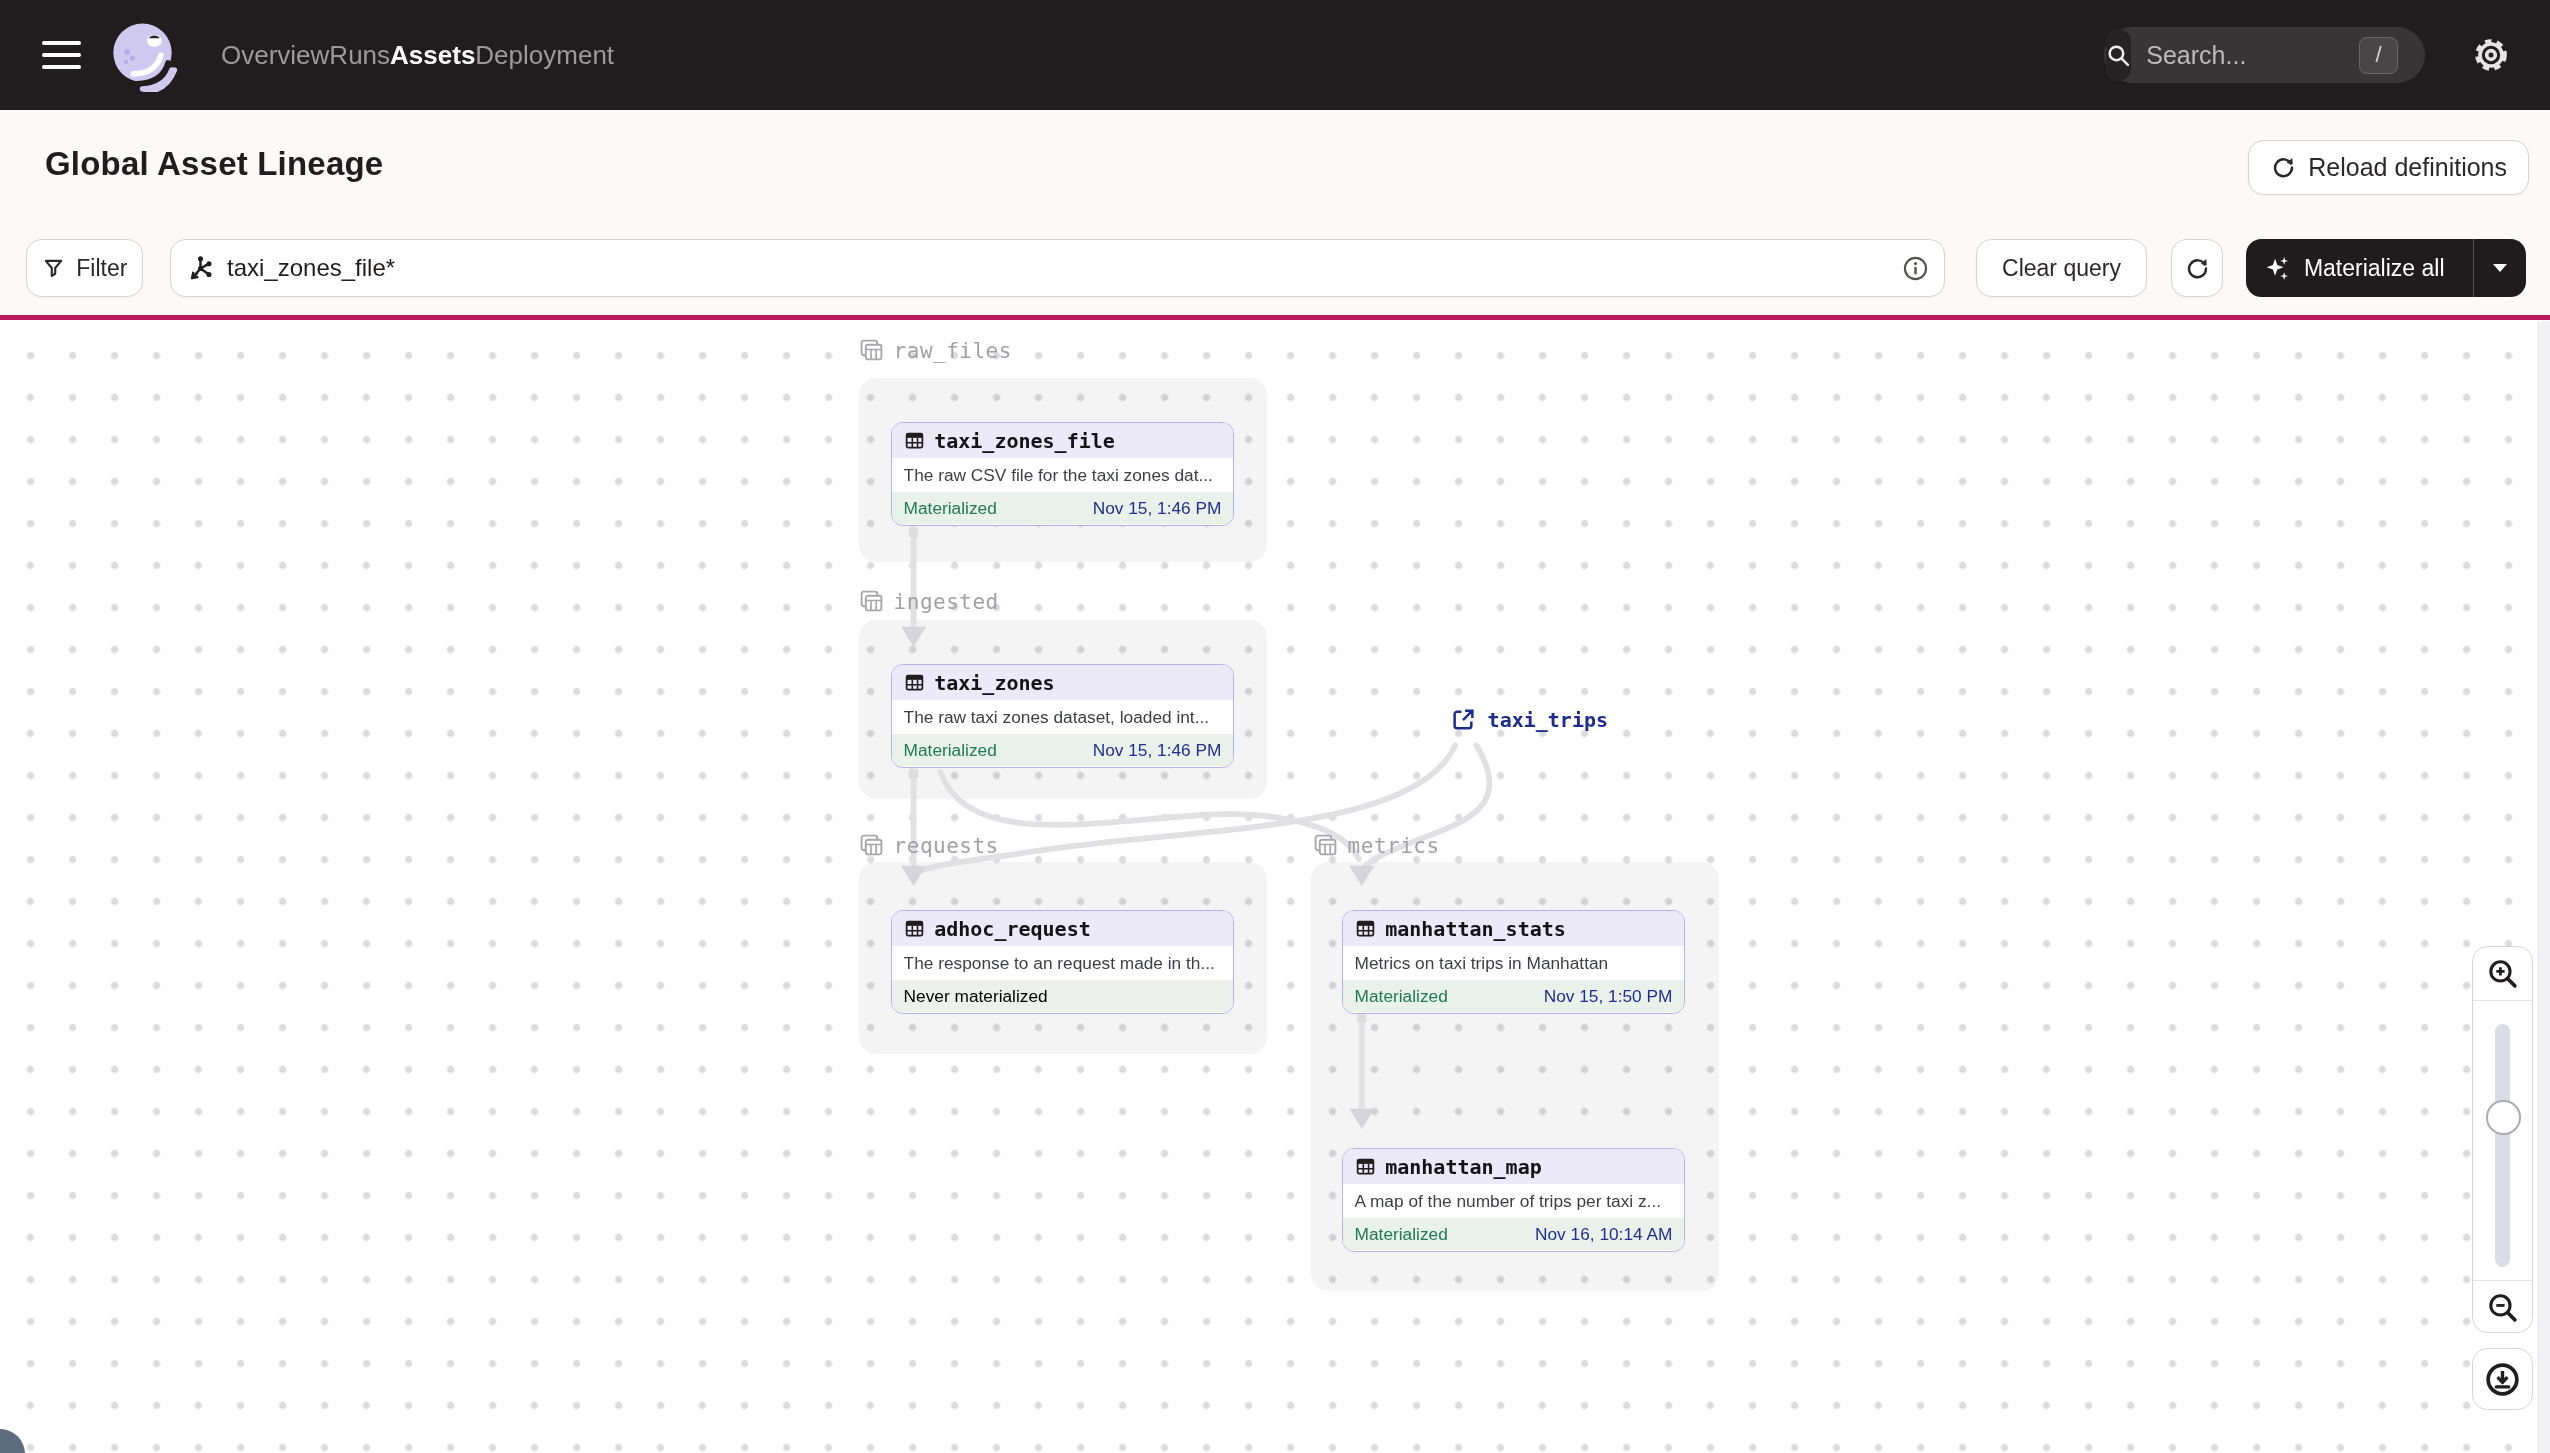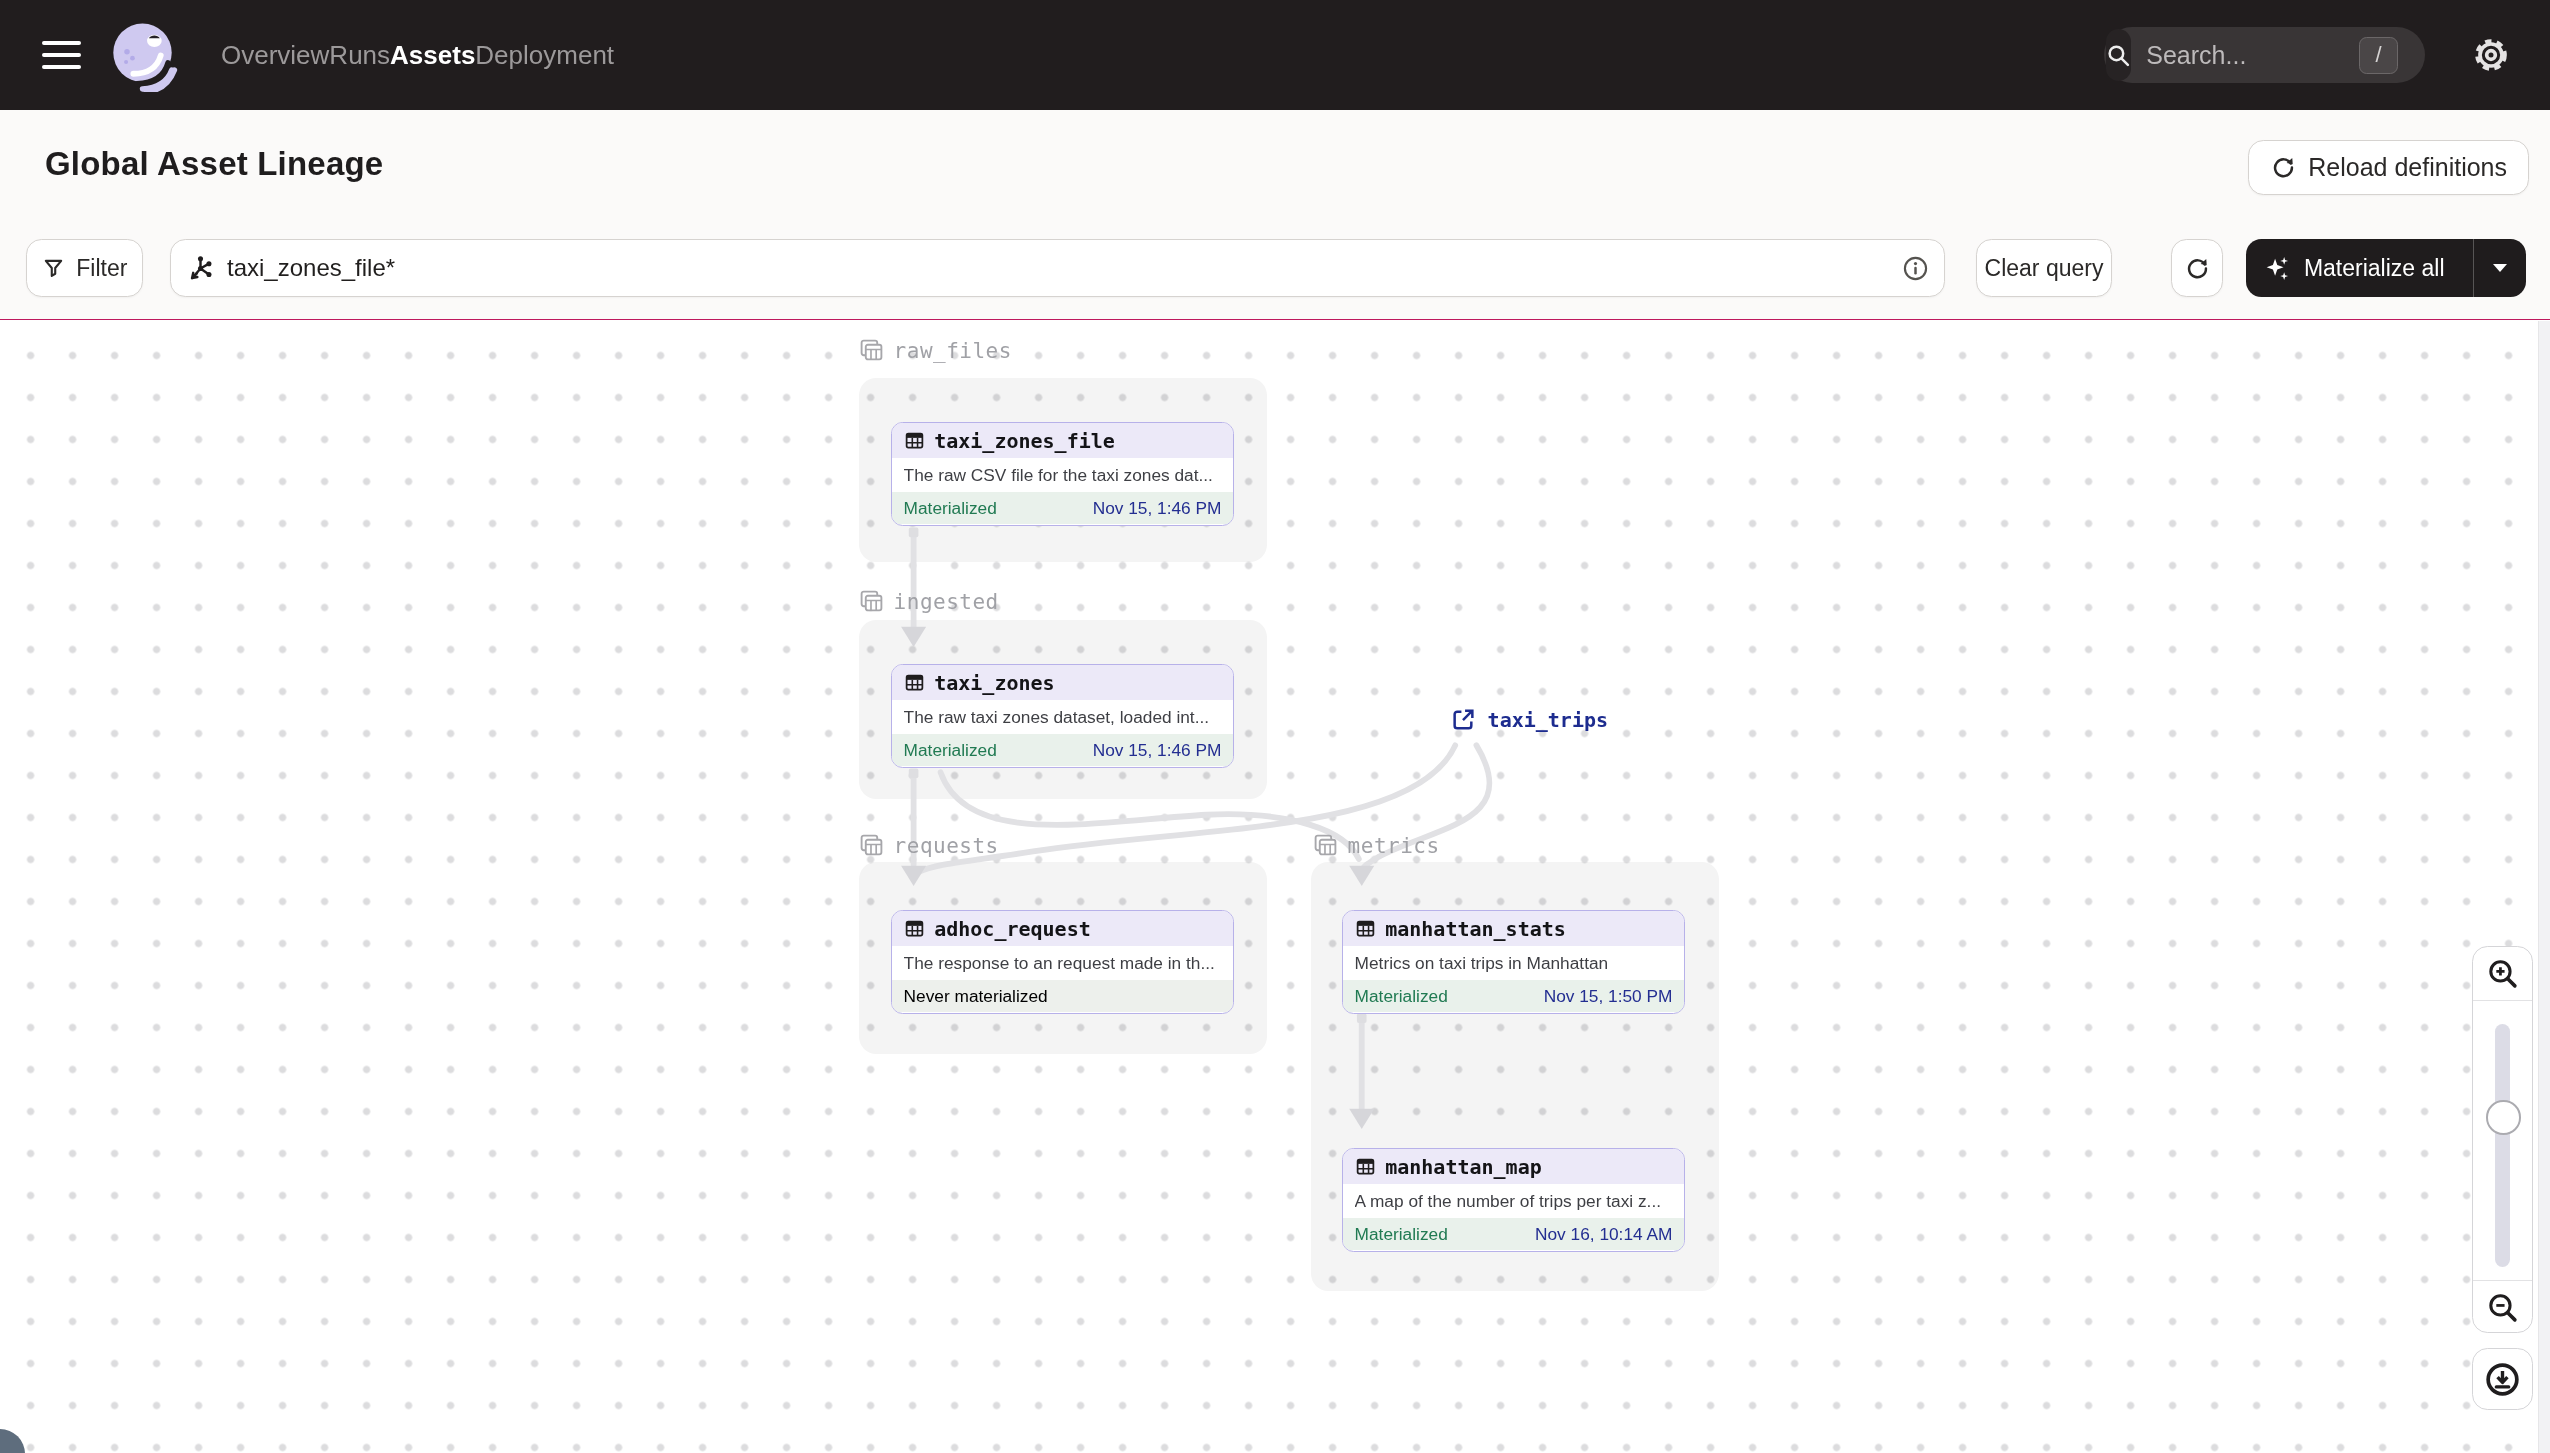--- a/index.html
+++ b/index.html
@@ -17,31 +17,31 @@
   .navlink.active { color:#ffffff; font-weight:bold; }
   .nav-spacer { flex:1; }
   .search-pill { width:321px; height:56px; border-radius:28px; background:#393536; display:flex; align-items:center; position:relative; }
   .search-iconwrap { width:52px; height:52px; margin-left:1.9px; border-radius:26px; background:#272324; display:flex; align-items:center; justify-content:center; }
   .search-input { flex:1; background:transparent; border:none; outline:none; color:#E8E6E6; font-size:25px; padding-left:15.4px; font-family:"Liberation Sans",sans-serif; }
   .search-input::placeholder { color:#BDBABB; }
   .slash-badge { position:absolute; right:27px; top:9.6px; width:39px; height:37px; background:#4A4647; border:1px solid #6B6768; border-radius:7.7px; color:#D5D3D3; font-size:22px; display:flex; align-items:center; justify-content:center; }
   .gear-btn { background:none; border:none; margin:0 39px 0 46px; cursor:pointer; display:flex; }
 
   
-  .page-head { position:absolute; top:110px; left:0; width:2550px; height:210px; background:#FBFAF9; border-bottom:1px solid #be185d; }
+  .page-head { position:absolute; top:110px; left:0; width:2550px; height:210px; background:#FBFAF9; border-bottom:5px solid #be185d; }
   .page-title { position:absolute; left:45px; top:35px; font-size:33px; font-weight:700; color:#1F1D1E; letter-spacing:0.2px; }
   .btn { background:#fff; border:1px solid #D6D3D0; border-radius:15.4px; color:#2B2928; font-size:23px; display:flex; align-items:center; justify-content:center; gap:11.6px; cursor:pointer; box-shadow:0 1px 1.9px rgba(0,0,0,0.04); font-family:"Liberation Sans",sans-serif; }
   .reload-btn { position:absolute; right:21px; top:30px; height:55px; padding:0 21px; font-size:25px; }
 
   
   .filter-btn { position:absolute; left:26px; top:129px; width:117px; height:58px; }
   .query-box { position:absolute; left:170px; top:129px; width:1775px; height:58px; background:#fff; border:1px solid #D6D3D0; border-radius:15.4px; display:flex; align-items:center; box-shadow:0 1px 1.9px rgba(0,0,0,0.04); }
   .query-text { font-size:24px; color:#211F1E; margin-left:11.6px; }
   .query-info { margin-left:auto; margin-right:15.4px; display:flex; }
-  .clear-btn { position:absolute; left:1976px; top:129px; width:136px; height:58px; }
+  .clear-btn { position:absolute; left:1976px; top:129px; width:171px; height:58px; }
   .refresh-btn { position:absolute; left:2171px; top:129px; width:52px; height:58px; padding:0; }
   .materialize { position:absolute; left:2246px; top:129px; width:280px; height:58px; background:#1F1C1D; border-radius:15.4px; display:flex; align-items:center; color:#fff; cursor:pointer; }
   .materialize-main { flex:1; display:flex; align-items:center; gap:11.6px; padding-left:17.3px; font-size:23px; }
   .materialize-divider { width:1px; height:58px; background:rgba(255,255,255,0.25); }
   .materialize-caret { width:52px; display:flex; align-items:center; justify-content:center; }
   .caret-down { width:0; height:0; border-left:7.7px solid transparent; border-right:7.7px solid transparent; border-top:8.7px solid #fff; }
 
   
   .canvas { position:absolute; top:321px; left:0; width:2550px; height:1133px; background:#fff;
     background-image:radial-gradient(circle, #DCDCDE 3.3px, transparent 4px); background-size:42px 42px; background-position:9.6px 13.5px; }

